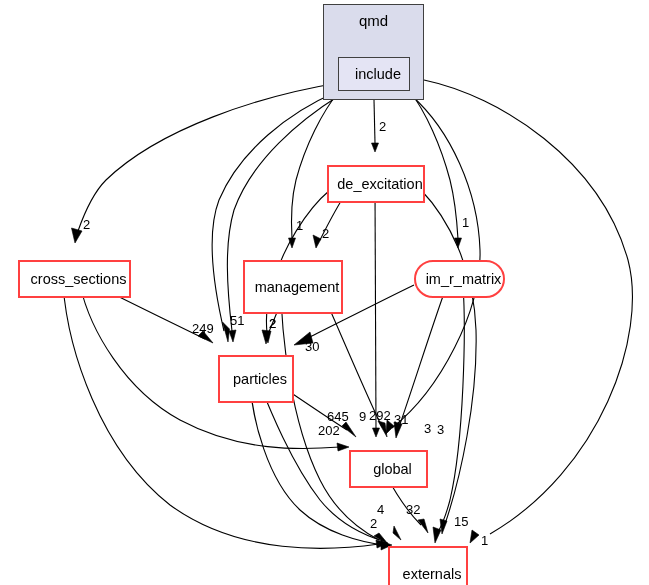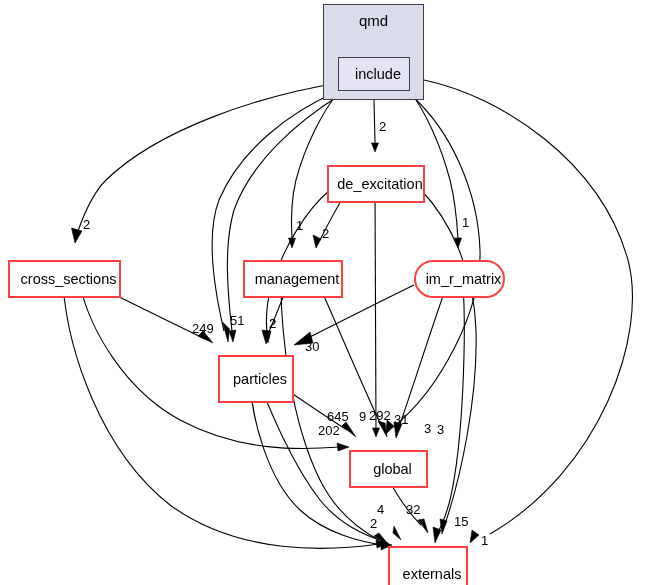--- a/index.html
+++ b/index.html
@@ -230,29 +230,29 @@
   </svg>
 
   <div class="cluster-box" style="left:323px; top:4px; width:101px; height:96px;padding-left:12px;">
     <span class="cluster-title">qmd</span>
   </div>
 
   <div class="node-box node-current" style="left:338px; top:57px; width:72px; height:34px;">
     <span>include</span>
   </div>
 
-  <div class="node-box node-red" style="left:8px; top:247px; width:113px; height:38px;">
+  <div class="node-box node-red" style="left:18px; top:247px; width:113px; height:38px;">
     <span>cross_sections</span>
   </div>
 
   <div class="node-box node-red" style="left:327px; top:152px; width:98px; height:38px;">
     <span>de_excitation</span>
   </div>
 
-  <div class="node-box node-red" style="left:243px; top:247px; width:100px; height:38px;">
+  <div class="node-box node-red" style="left:243px; top:247px; width:100px; height:54px;">
     <span>management</span>
   </div>
 
   <div class="node-box node-red" style="left:414px; top:247px; width:91px; height:38px;border-radius:19px;">
     <span>im_r_matrix</span>
   </div>
 
   <div class="node-box node-red" style="left:218px; top:342px; width:76px; height:48px;">
     <span>particles</span>
   </div>

